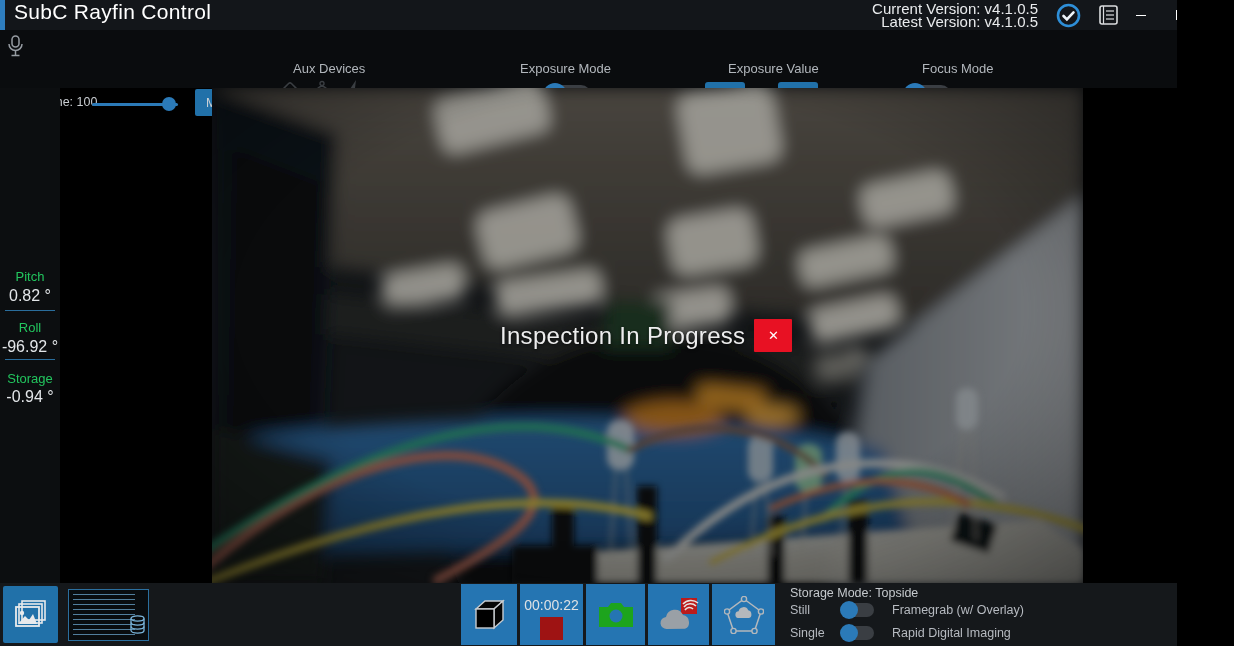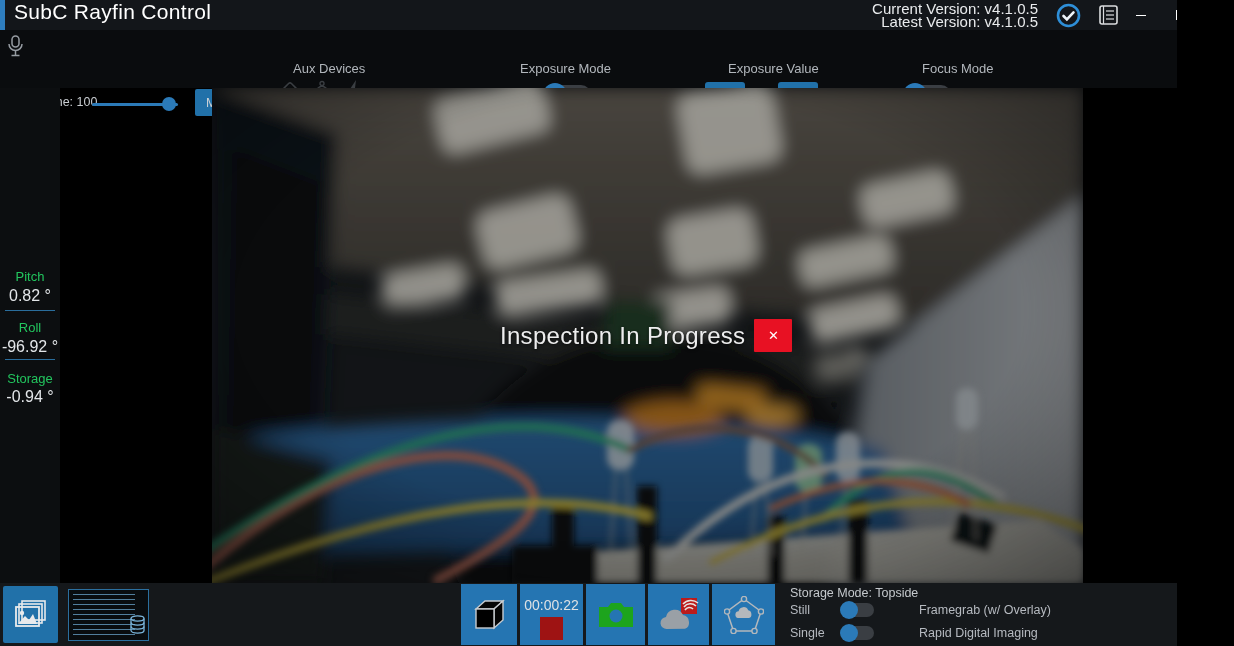--- a/index.html
+++ b/index.html
@@ -69,21 +69,21 @@
   .btn-strip{position:absolute;left:461px;top:1px;display:flex;gap:3px;}
   .bbtn{height:61px;background:#2575b2;display:flex;flex-direction:column;align-items:center;justify-content:center;}
   .bbtn.cube{width:56px;}.bbtn.rec{width:63px;}.bbtn.cam{width:59px;}.bbtn.cloud{width:61px;}.bbtn.pent{width:63px;}
   .rec-time{font-size:14px;color:#dde1e4;margin-top:8px;}
   .rec-square{width:23px;height:23px;background:#9e1313;margin-top:4px;}
   .storage-title{position:absolute;left:790px;top:3px;font-size:12.5px;color:#c5c9cd;}
   .srow{position:absolute;left:790px;display:flex;align-items:center;}
   .srow .slabel{width:52px;font-size:12.5px;color:#b6bac0;}
   .tgl-sm{position:relative;width:32px;height:14px;background:#3a3e43;border-radius:7px;margin-right:18px;}
   .tgl-sm .knob{position:absolute;left:-2px;top:-2px;width:18px;height:18px;border-radius:50%;background:#2b7ab8;}
-  .sopt{font-size:12.5px;color:#b6bac0;margin-left:27px;}
+  .sopt{font-size:12.5px;color:#b6bac0;}
 </style>
 </head>
 <body>
 
 <div class="app">
 
   <div class="titlebar">
     <div class="accent"></div>
     <div class="app-title">SubC Rayfin Control</div>
     <div class="version">

